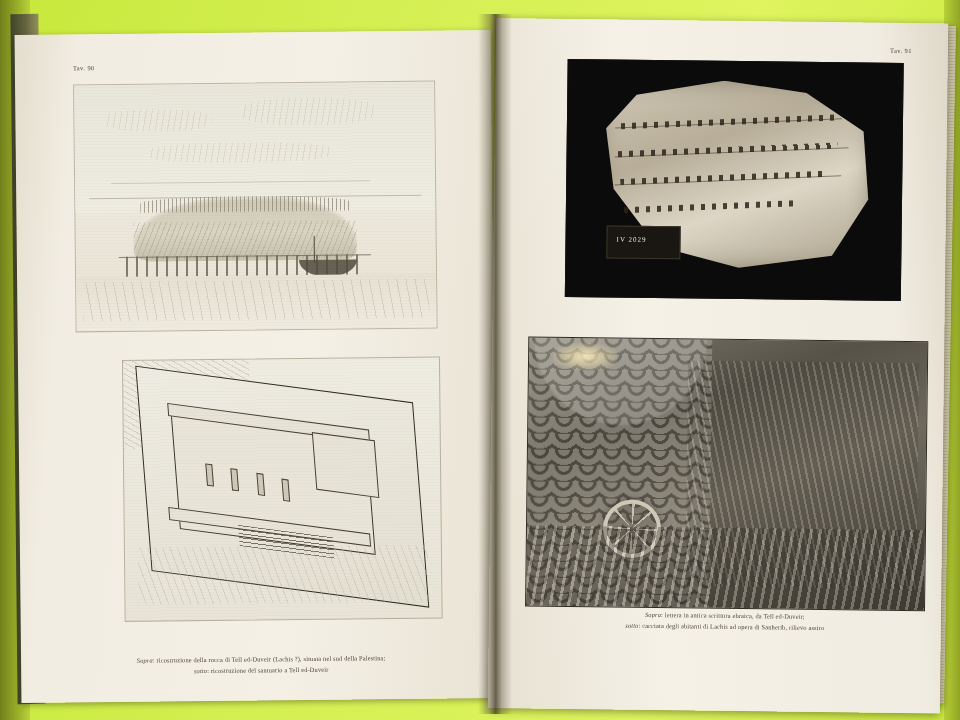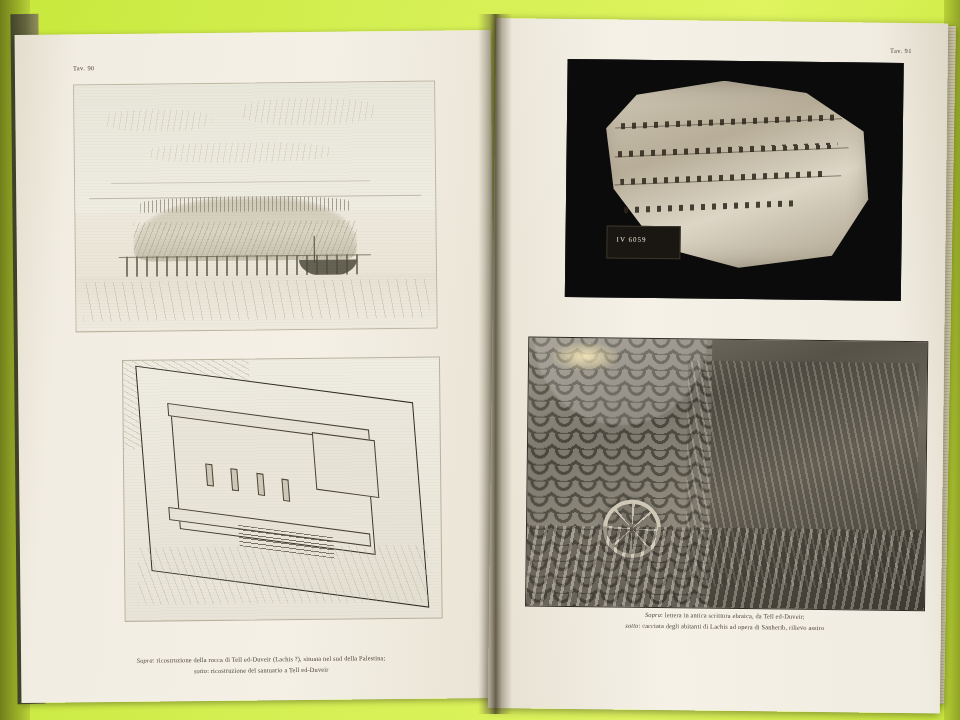--- a/index.html
+++ b/index.html
@@ -364,21 +364,21 @@
       <div class="fig fig-r1">
         <div class="sherd"></div>
         <div class="rule-line" style="left:14%; top:26%; width:68%;"></div>
         <div class="ink-row" style="left:16%; top:24%; width:64%;"></div>
         <div class="rule-line" style="left:14%; top:38%; width:70%;"></div>
         <div class="ink-row" style="left:15%; top:36%; width:66%;"></div>
         <div class="rule-line" style="left:14%; top:50%; width:68%;"></div>
         <div class="ink-row" style="left:16%; top:48%; width:62%;"></div>
         <div class="ink-row" style="left:17%; top:60%; width:52%;"></div>
         <div class="sherd-label-box"></div>
-        <div class="sherd-label">IV  6059</div>
+        <div class="sherd-label">IV  2029</div>
       </div>
 
       <div class="fig fig-r2">
         <div class="relief-scales"></div>
         <div class="relief-figs"></div>
         <div class="wheel"></div>
         <div class="relief-bottom"></div>
         <div class="glare"></div>
       </div>
 

